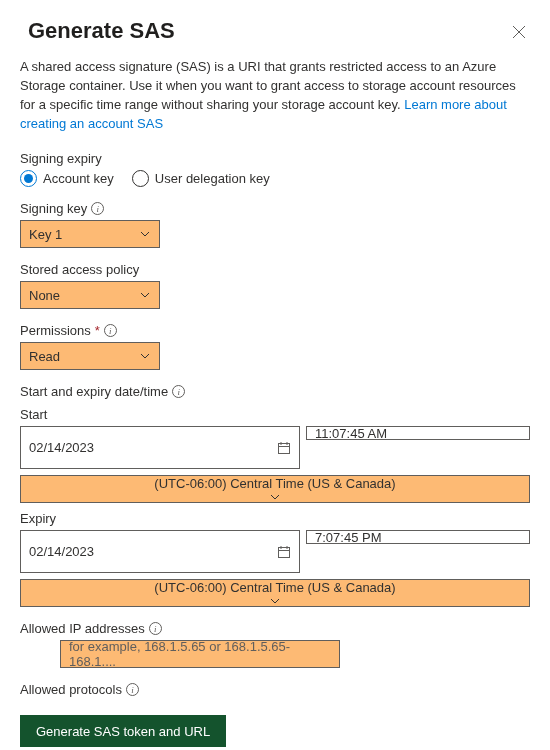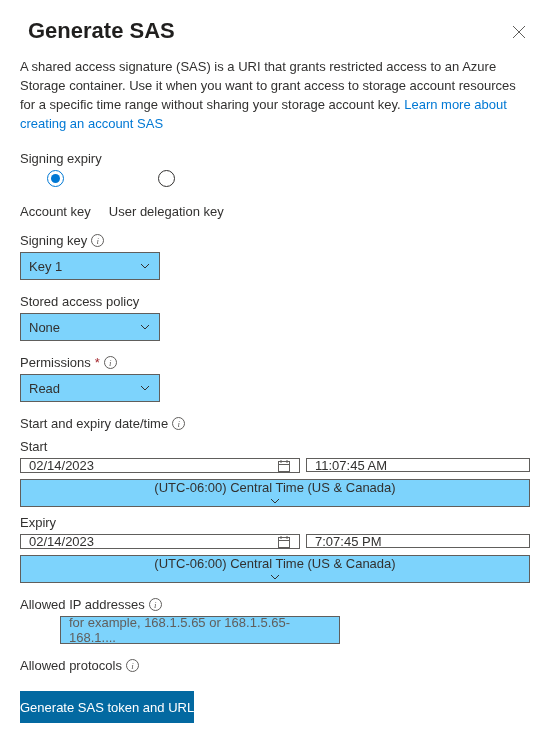--- a/index.html
+++ b/index.html
@@ -68,23 +68,22 @@
   .field { margin-bottom: 14px; }
   .radio-row {
     display: flex;
     gap: 18px;
     align-items: center;
     margin-top: 4px;
   }
   .radio {
     display: flex;
     align-items: center;
-    gap: 17px;
-    cursor: pointer;
-    flex-direction: column;
+    gap: 6px;
+    cursor: pointer;
   }
   .radio-circle {
     width: 17px;
     height: 17px;
     border: 1px solid #323130;
     border-radius: 50%;
     display: flex;
     align-items: center;
     justify-content: center;
   }
@@ -94,21 +93,21 @@
   .radio-dot {
     width: 9px;
     height: 9px;
     border-radius: 50%;
     background: #0078d4;
     display: none;
   }
   .radio.selected .radio-dot { display: block; }
   .select, .input {
     border: 1px solid #605e5c;
-    background: #7dd3fc;
+    background: #fdba74;
     height: 28px;
     padding: 0 8px;
     font-size: 13px;
     font-family: inherit;
     color: #323130;
     display: flex;
     align-items: center;
     position: relative;
   }
   .select { cursor: pointer; justify-content: space-between; }
@@ -119,21 +118,21 @@
   }
   .chev svg { display: block; }
   .dt-row {
     display: flex;
     gap: 6px;
     margin-bottom: 6px;
   }
   .date-box {
     flex: 0 0 280px;
     border: 1px solid #605e5c;
-    height: 15px;
+    height: 43px;
     display: flex;
     align-items: center;
     justify-content: space-between;
     padding: 0 8px;
     font-size: 13px;
     cursor: pointer;
   }
   .time-box {
     flex: 1;
     border: 1px solid #605e5c;
@@ -141,25 +140,25 @@
     display: flex;
     align-items: center;
     padding: 0 8px;
     font-size: 13px;
   }
   .cal-icon {
     display: inline-flex;
   }
   .input.placeholder { color: #605e5c; width: 280px; margin-left: 40px; }
   .btn-primary {
-    background: #0369a1;
+    background: #14532d;
     color: #fff;
     border: none;
     height: 32px;
-    padding: 0 0;
+    padding: 0 16px;
     font-size: 13px;
     font-family: inherit;
     cursor: pointer;
     margin-top: 4px;
   }
   .sub-label {
     font-size: 13px;
     margin-bottom: 4px;
     margin-top: 8px;
   }

